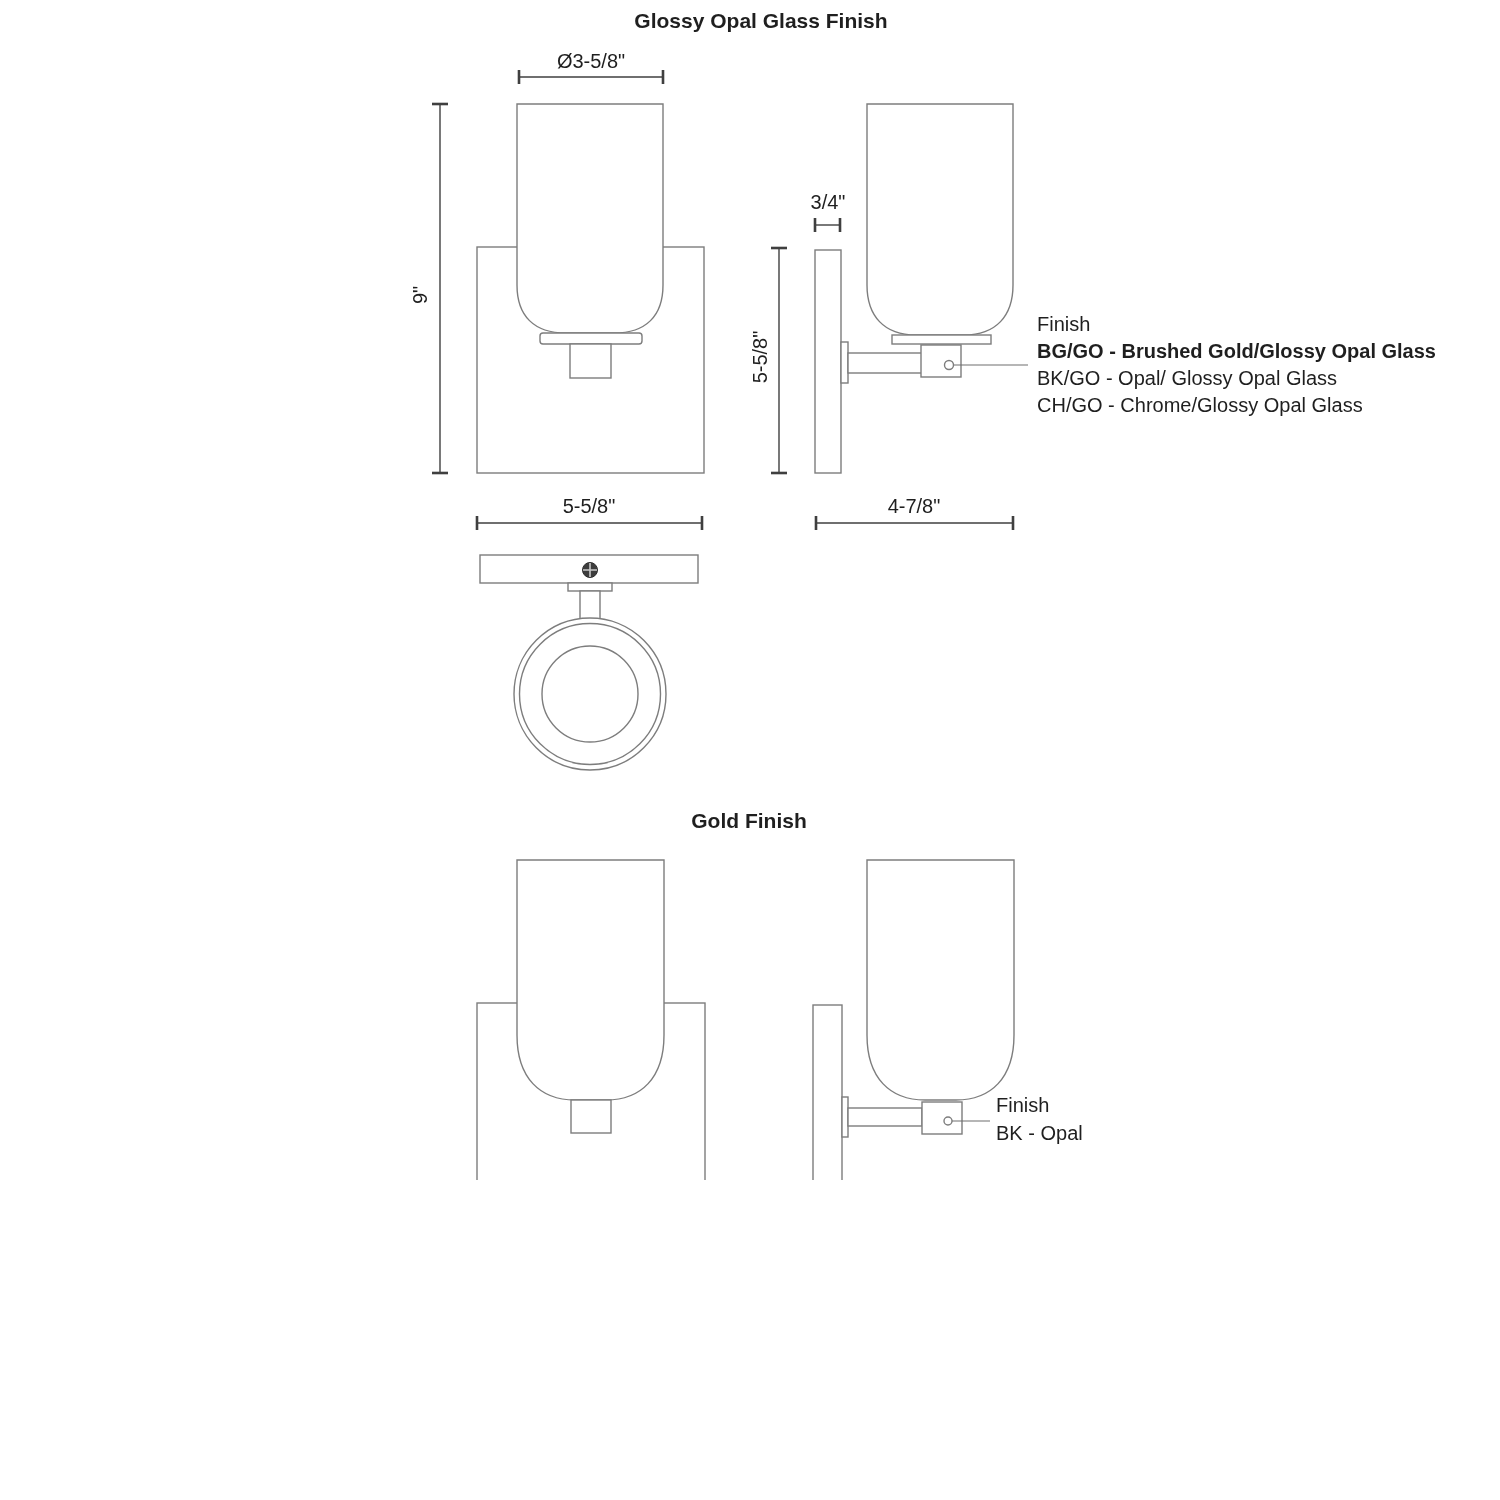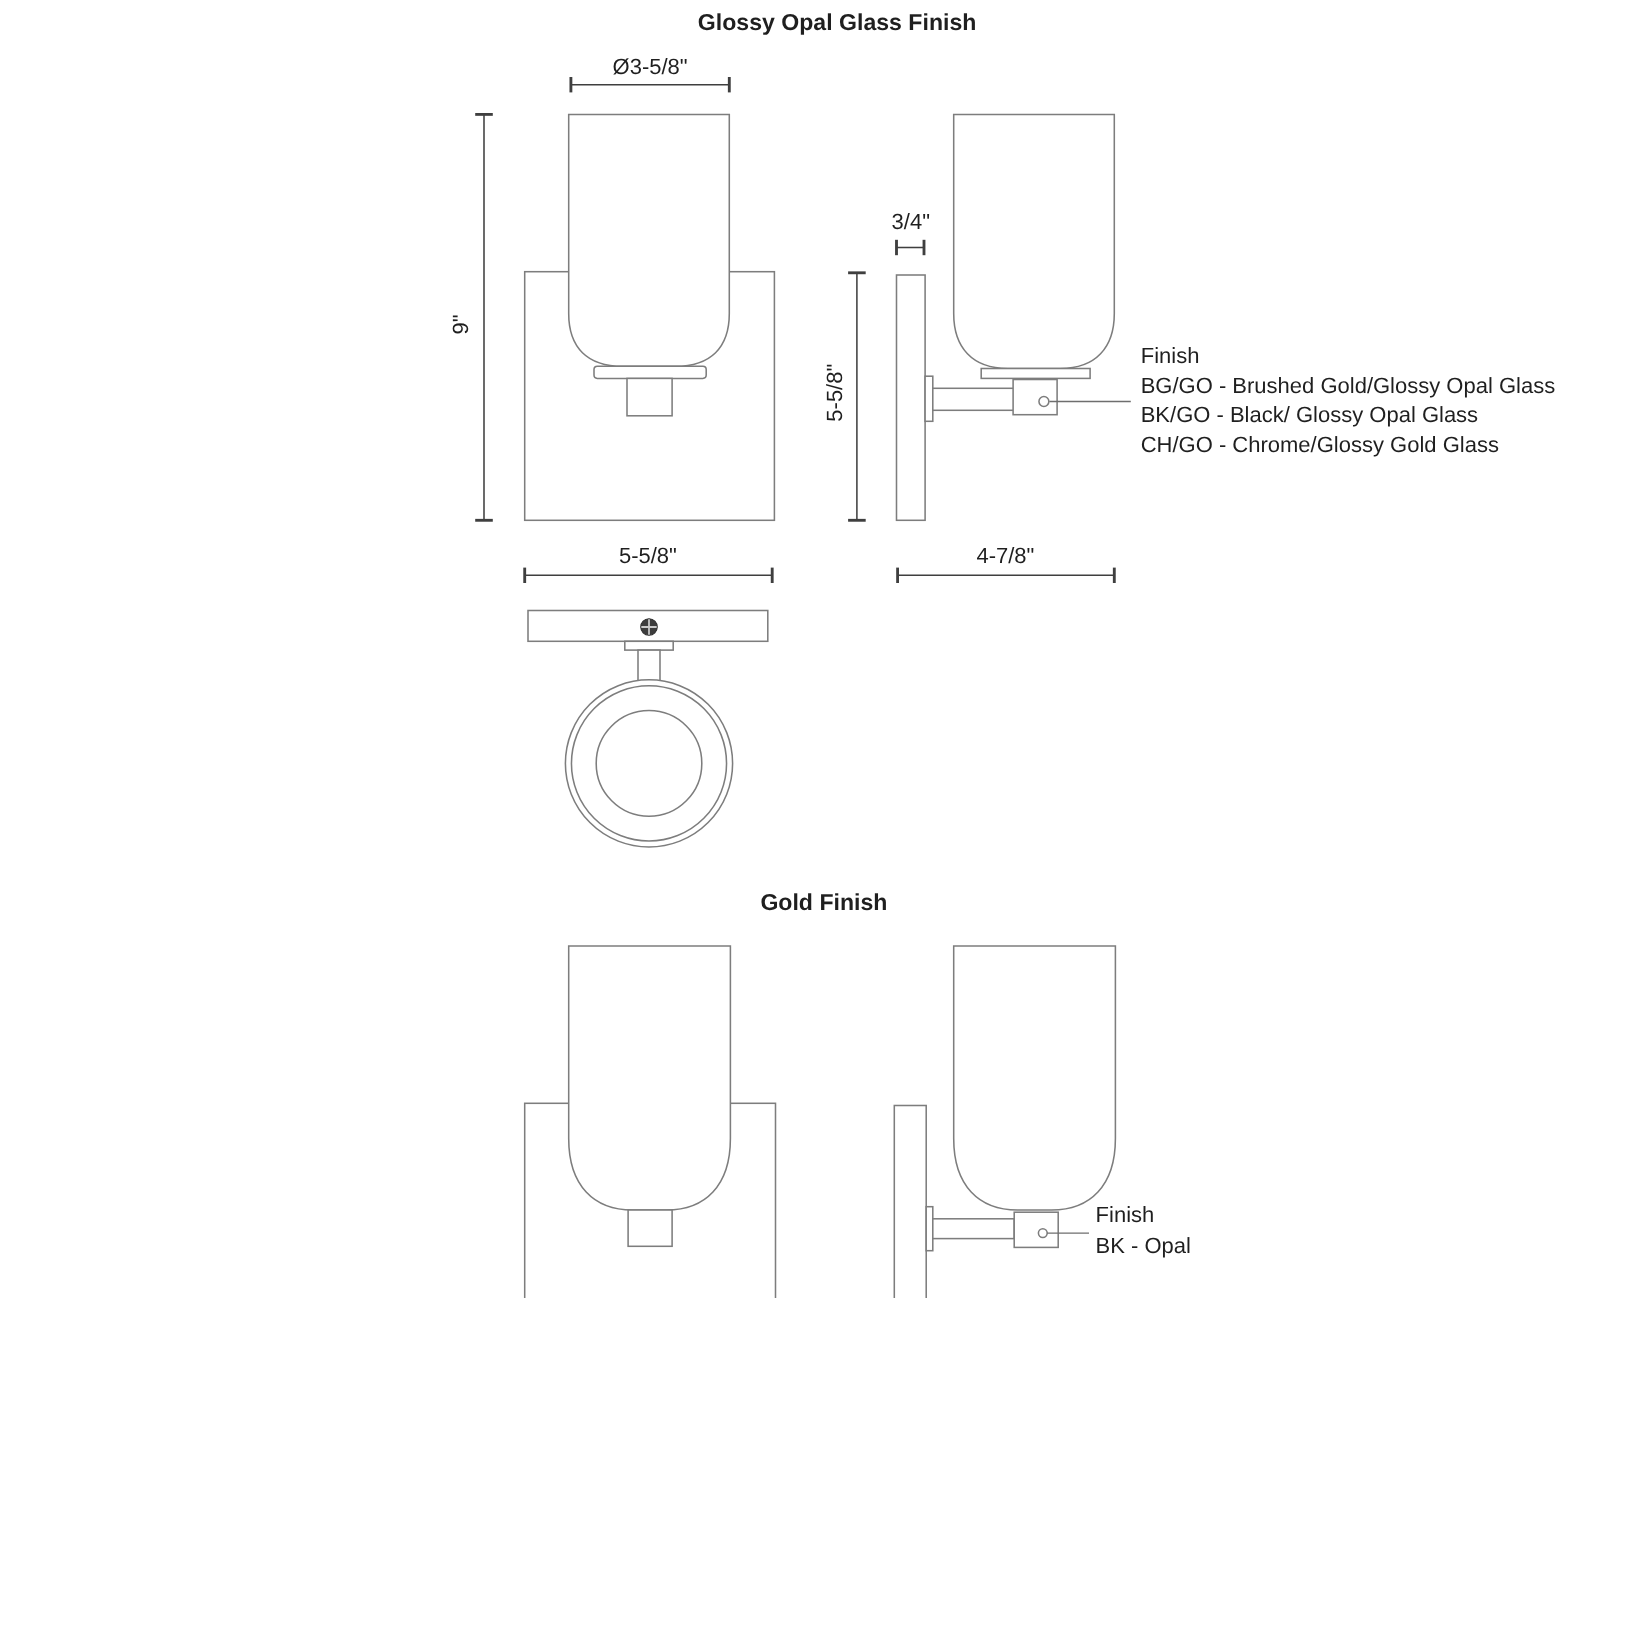--- a/index.html
+++ b/index.html
@@ -118,23 +118,23 @@
   <div class="lbl center" style="left:828px;top:191px;">3/4"</div>
 
   <div class="lbl rot" style="left:760px;top:357px;">5-5/8"</div>
 
   <div class="lbl center" style="left:589px;top:495px;">5-5/8"</div>
 
   <div class="lbl center" style="left:914px;top:495px;">4-7/8"</div>
 
   <div>
     <div class="lbl" style="left:1037px;top:313px;">Finish</div>
-    <div class="lbl" style="left:1037px;top:340px;">BG/GO - Brushed Gold/Glossy Opal Glass</div>
-    <div class="lbl" style="left:1037px;top:367px;">BK/GO - Black/ Glossy Opal Glass</div>
-    <div class="lbl" style="left:1037px;top:394px;">CH/GO - Chrome/Glossy Gold Glass</div>
+    <div class="lbl" style="left:1037px;top:340px;font-weight:bold;">BG/GO - Brushed Gold/Glossy Opal Glass</div>
+    <div class="lbl" style="left:1037px;top:367px;">BK/GO - Opal/ Glossy Opal Glass</div>
+    <div class="lbl" style="left:1037px;top:394px;">CH/GO - Chrome/Glossy Opal Glass</div>
   </div>
 
   <div class="lbl title center" style="left:749px;top:809px;">Gold Finish</div>
 
   <div>
     <div class="lbl" style="left:996px;top:1094px;">Finish</div>
     <div class="lbl" style="left:996px;top:1122px;">BK - Opal</div>
   </div>
 
 </div>

